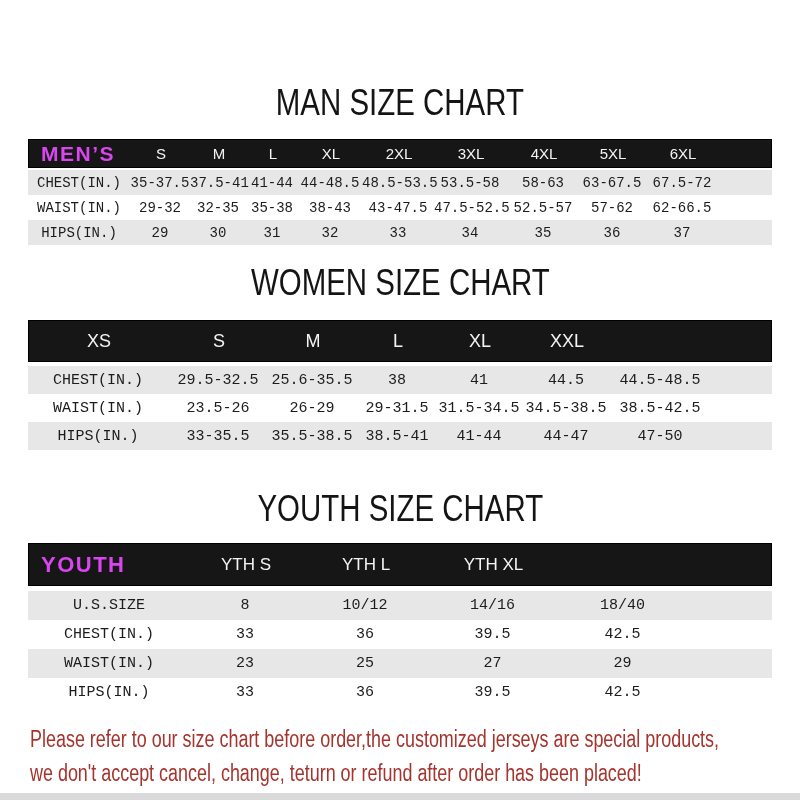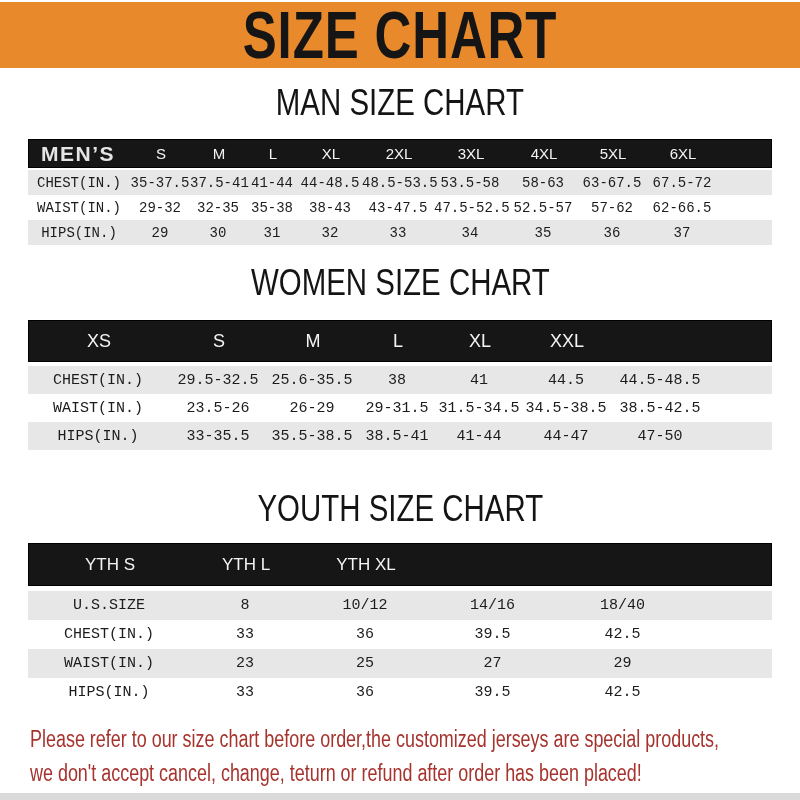--- a/index.html
+++ b/index.html
@@ -72,21 +72,21 @@
   .cell { text-align: center; color: #1c1c1c; white-space: nowrap; }
 
   .bar-row {
     background: #161616;
     border: 1px solid #000;
     color: #ffffff;
   }
   .bar-row .cell { color: #f4f4f4; }
   .bar-label {
     font-weight: bold;
-    color: #e5e5e5;
+    color: #d946ef;
     padding-left: 12px;
     letter-spacing: 1.5px;
     white-space: nowrap;
   }
 
   .data-row { background: #ffffff; font-family: Liberation Mono, monospace; }
   .data-row.shade { background: #E7E7E7; }
 
   
   .men { --cols: 102px 60px 56px 52px 64px 72px 72px 74px 64px 76px 1fr; }
@@ -130,23 +130,20 @@
     bottom: 0; left: 0;
     width: 100%; height: 7px;
     background: #DADADA;
   }
 </style>
 </head>
 <body>
 
 <div class="page">
 
-  <div class="banner">
-    <span class="banner-title">SIZE CHART</span>
-  </div>
 
   <div class="heading h-men">
     <span class="cond">MAN SIZE CHART</span>
   </div>
   <div class="size-table men t-men">
       <div class="row bar-row">
         <span class="bar-label">MEN’S</span>
         <span class="cell">S</span>
         <span class="cell">M</span>
         <span class="cell">L</span>
@@ -234,20 +231,21 @@
         <span class="cell">44-47</span>
         <span class="cell">47-50</span>
       </div>
     </div>
 
   <div class="heading h-youth">
     <span class="cond">YOUTH SIZE CHART</span>
   </div>
   <div class="size-table youth t-youth">
       <div class="row bar-row">
+        <span class="bar-label">YOUTH</span>
         <span class="cell">YTH S</span>
         <span class="cell">YTH L</span>
         <span class="cell">YTH XL</span>
       </div>
       <div class="row data-row shade">
         <span class="cell">U.S.SIZE</span>
         <span class="cell">8</span>
         <span class="cell">10/12</span>
         <span class="cell">14/16</span>
         <span class="cell">18/40</span>

